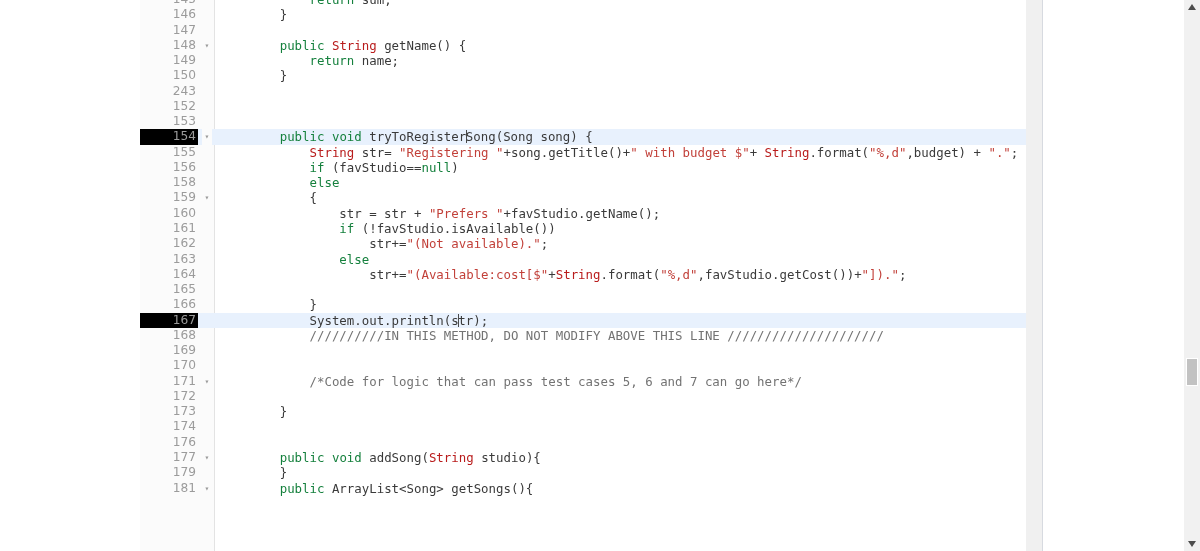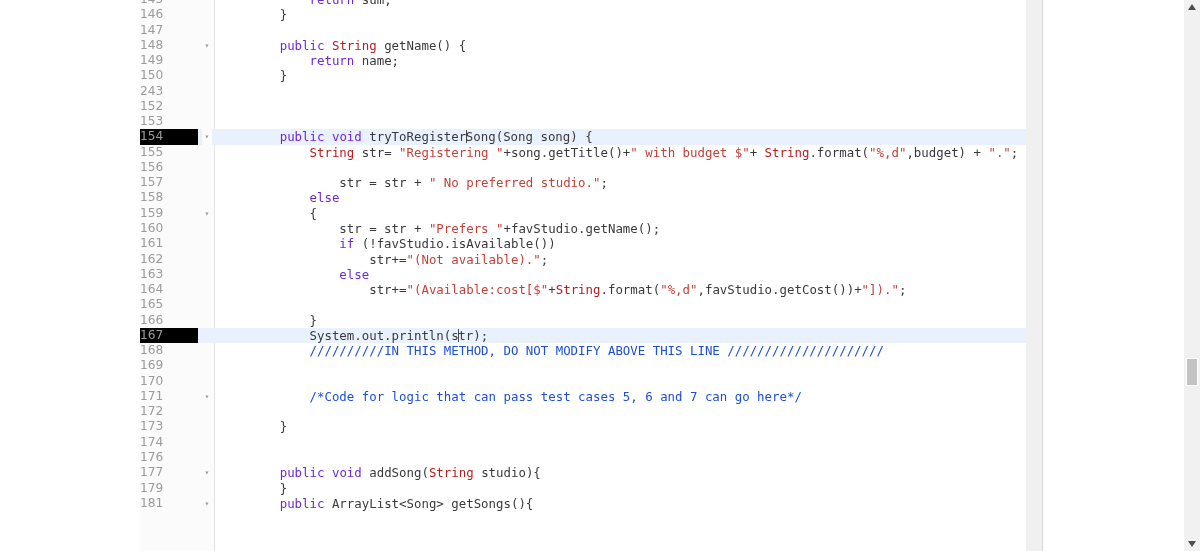--- a/index.html
+++ b/index.html
@@ -59,20 +59,21 @@
   .line.highlight {
     background: #e8f1fd;
   }
 
   .gutter-cell {
     position: absolute;
     left: 0;
     top: 0;
     width: 58px;
     height: 15.27px;
+    text-align: right;
     color: #9b9b9b;
     font-family: "DejaVu Sans", sans-serif;
     font-size: 12.2px;
     padding-right: 2px;
     box-sizing: border-box;
     background: #fbfbfb;
   }
   .line.highlight .gutter-cell {
     background: #000000;
   }
@@ -105,24 +106,24 @@
     position: absolute;
     left: 80px;
     top: 0;
     height: 15.27px;
     white-space: pre;
     color: #3a3a3a;
     z-index: 2;
   }
 
   
-  .kw   { color: #6d28d9; }
+  .kw   { color: #15803d; }
   .typ  { color: #b91c1c; }
   .str  { color: #c2413a; }
-  .cmt  { color: #1d4ed8; }
+  .cmt  { color: #737373; }
   .pln  { color: #3a3a3a; }
 
   .caret {
     display: inline-block;
     width: 0;
     border-left: 1.3px solid #4a4a4a;
     height: 13px;
     vertical-align: -2px;
     margin: 0 -0.7px;
   }
@@ -185,22 +186,21 @@
         <div class="line"><div class="gutter-cell">146</div><div class="code-text"><span class="pln">        }</span></div></div>
         <div class="line"><div class="gutter-cell">147</div><div class="code-text"></div></div>
         <div class="line"><div class="gutter-cell">148</div><div class="fold">▾</div><div class="code-text"><span class="pln">        </span><span class="kw">public</span><span class="pln"> </span><span class="typ">String</span><span class="pln"> getName() {</span></div></div>
         <div class="line"><div class="gutter-cell">149</div><div class="code-text"><span class="pln">            </span><span class="kw">return</span><span class="pln"> name;</span></div></div>
         <div class="line"><div class="gutter-cell">150</div><div class="code-text"><span class="pln">        }</span></div></div>
         <div class="line"><div class="gutter-cell">243</div><div class="code-text"></div></div>
         <div class="line"><div class="gutter-cell">152</div><div class="code-text"></div></div>
         <div class="line"><div class="gutter-cell">153</div><div class="code-text"></div></div>
         <div class="line highlight"><div class="gutter-cell">154</div><div class="fold">▾</div><div class="code-text"><span class="pln">        </span><span class="kw">public</span><span class="pln"> </span><span class="kw">void</span><span class="pln"> tryToRegister</span><span class="caret"></span><span class="pln">Song(Song song) {</span></div></div>
         <div class="line"><div class="gutter-cell">155</div><div class="code-text"><span class="pln">            </span><span class="typ">String</span><span class="pln"> str= </span><span class="str">"Registering "</span><span class="pln">+song.getTitle()+</span><span class="str">" with budget $"</span><span class="pln">+ </span><span class="typ">String</span><span class="pln">.format(</span><span class="str">"%,d"</span><span class="pln">,budget) + </span><span class="str">"."</span><span class="pln">;</span></div></div>
-        <div class="line"><div class="gutter-cell">156</div></div>
-        <div class="line"><div class="gutter-cell">157</div><div class="code-text"><span class="pln">                str = str + </span><span class="str">" No preferred studio."</span><span class="pln">;</span></div></div>
+        <div class="line"><div class="gutter-cell">156</div><div class="code-text"><span class="pln">            </span><span class="kw">if</span><span class="pln"> (favStudio==</span><span class="kw">null</span><span class="pln">)</span></div></div>
         <div class="line"><div class="gutter-cell">158</div><div class="code-text"><span class="pln">            </span><span class="kw">else</span></div></div>
         <div class="line"><div class="gutter-cell">159</div><div class="fold">▾</div><div class="code-text"><span class="pln">            {</span></div></div>
         <div class="line"><div class="gutter-cell">160</div><div class="code-text"><span class="pln">                str = str + </span><span class="str">"Prefers "</span><span class="pln">+favStudio.getName();</span></div></div>
         <div class="line"><div class="gutter-cell">161</div><div class="code-text"><span class="pln">                </span><span class="kw">if</span><span class="pln"> (!favStudio.isAvailable())</span></div></div>
         <div class="line"><div class="gutter-cell">162</div><div class="code-text"><span class="pln">                    str+=</span><span class="str">"(Not available)."</span><span class="pln">;</span></div></div>
         <div class="line"><div class="gutter-cell">163</div><div class="code-text"><span class="pln">                </span><span class="kw">else</span></div></div>
         <div class="line"><div class="gutter-cell">164</div><div class="code-text"><span class="pln">                    str+=</span><span class="str">"(Available:cost[$"</span><span class="pln">+</span><span class="typ">String</span><span class="pln">.format(</span><span class="str">"%,d"</span><span class="pln">,favStudio.getCost())+</span><span class="str">"])."</span><span class="pln">;</span></div></div>
         <div class="line"><div class="gutter-cell">165</div><div class="code-text"></div></div>
         <div class="line"><div class="gutter-cell">166</div><div class="code-text"><span class="pln">            }</span></div></div>
         <div class="line highlight"><div class="gutter-cell">167</div><div class="code-text"><span class="pln">            System.out.println(s</span><span class="caret"></span><span class="pln">tr);</span></div></div>

